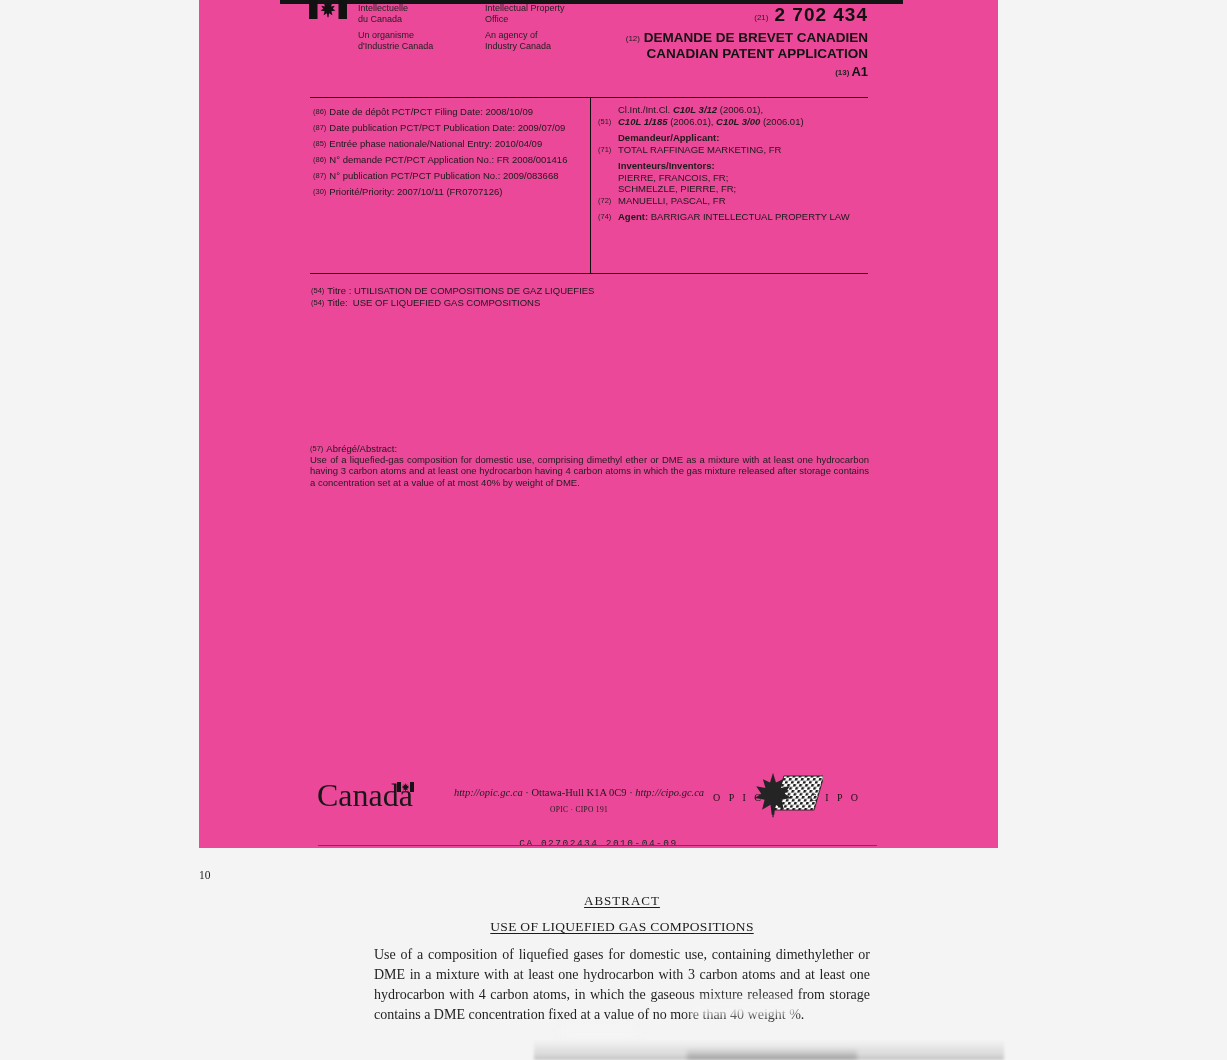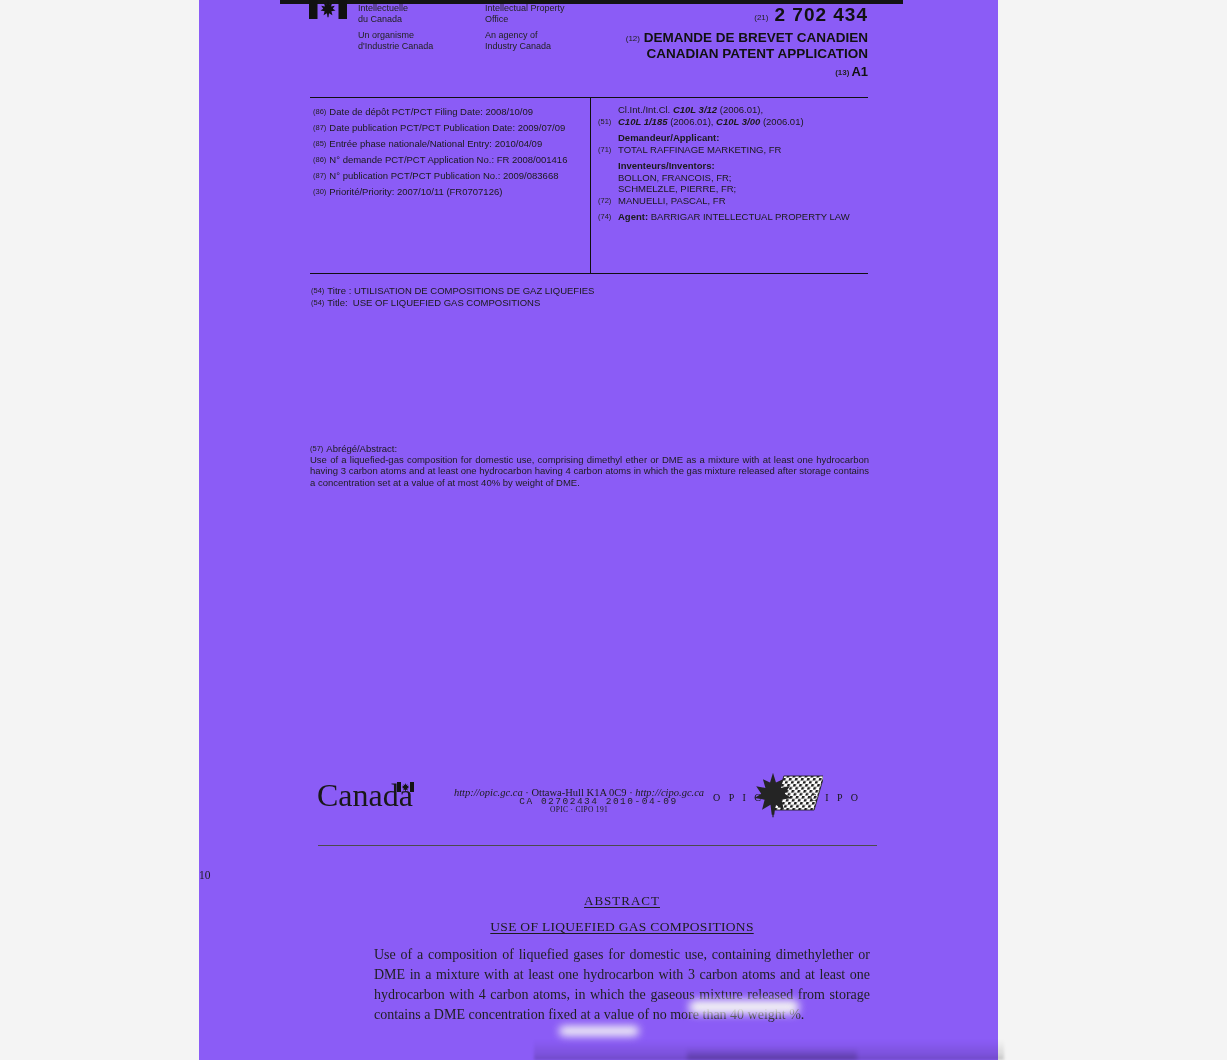--- a/index.html
+++ b/index.html
@@ -8,22 +8,22 @@
     background: #f4f4f4;
     font-family: "Liberation Sans", sans-serif;
     color: #1a1a1a;
     overflow: hidden;
     position: relative;
   }
   .canvas { position: absolute; inset: 0; }
   .page {
     position: absolute;
     left: 199px; top: 0;
-    width: 799px; height: 1060px;
-    background: #8b5cf6;
+    width: 799px; height: 848px;
+    background: #ec4899;
   }
   
   .top-rule {
     position: absolute; left: 81px; top: 0;
     width: 623px; height: 4px; background: #141414;
   }
   .hdr-flag { position: absolute; left: 110px; top: 0; width: 38px; height: 19px; }
   .hdr-col { position: absolute; top: 3px; font-size: 9px; line-height: 11px; color: #222; }
   .hdr-col .grp2 { margin-top: 5px; }
   .hdr-col-fr { left: 159px; }
@@ -80,21 +80,21 @@
   .opic-logo { position: absolute; left: 512px; top: 772px; width: 150px; height: 46px; }
   .opic-logo .lbl {
     position: absolute; top: 20px;
     font-family: "Liberation Serif", serif;
     font-size: 10px; letter-spacing: 3px; color: #161616;
   }
   .opic-logo .lbl-left { left: 2px; }
   .opic-logo .lbl-right { right: 0px; }
   .opic-logo svg { position: absolute; left: 40px; top: 0; }
   .stamp {
-    position: absolute; left: 0; top: 796px; width: 100%;
+    position: absolute; left: 0; top: 838px; width: 100%;
     text-align: center;
     font-family: "Liberation Mono", monospace;
     font-size: 9.5px; letter-spacing: 1.5px; color: #232323;
   }
   .footer-rule {
     position: absolute; left: 119px; top: 845px;
     width: 559px; height: 0; border-top: 1.5px solid #4c4c4c;
   }
   
   .body-sec { position: absolute; left: 0; top: 0; width: 100%; font-family: "Liberation Serif", serif; color: #1c1c1c; }
@@ -197,21 +197,21 @@
           <span class="code-sm">(71)</span>
           <div class="content">
             <b>Demandeur/Applicant:</b><br>
             <span>TOTAL RAFFINAGE MARKETING, FR</span>
           </div>
         </div>
         <div class="bib-item">
           <span class="code-sm">(72)</span>
           <div class="content">
             <b>Inventeurs/Inventors:</b><br>
-            <span>BOLLON, FRANCOIS, FR;</span><br>
+            <span>PIERRE, FRANCOIS, FR;</span><br>
             <span>SCHMELZLE, PIERRE, FR;</span><br>
             <span>MANUELLI, PASCAL, FR</span>
           </div>
         </div>
         <div class="bib-item">
           <span class="code-sm">(74)</span>
           <div class="content">
             <b>Agent:</b>
             <span>BARRIGAR INTELLECTUAL PROPERTY LAW</span>
           </div>

